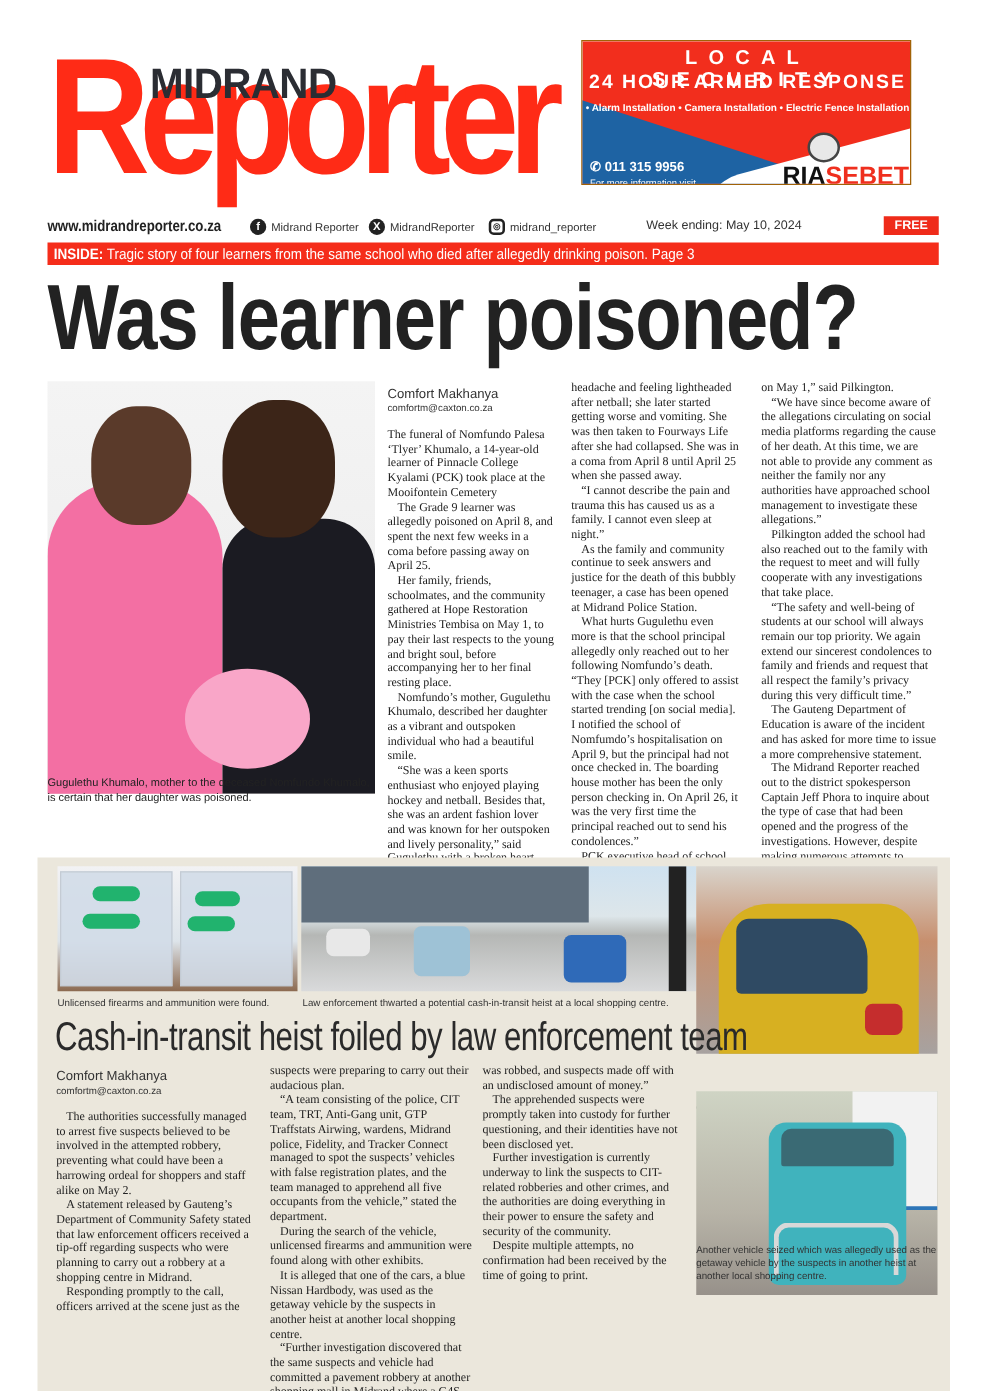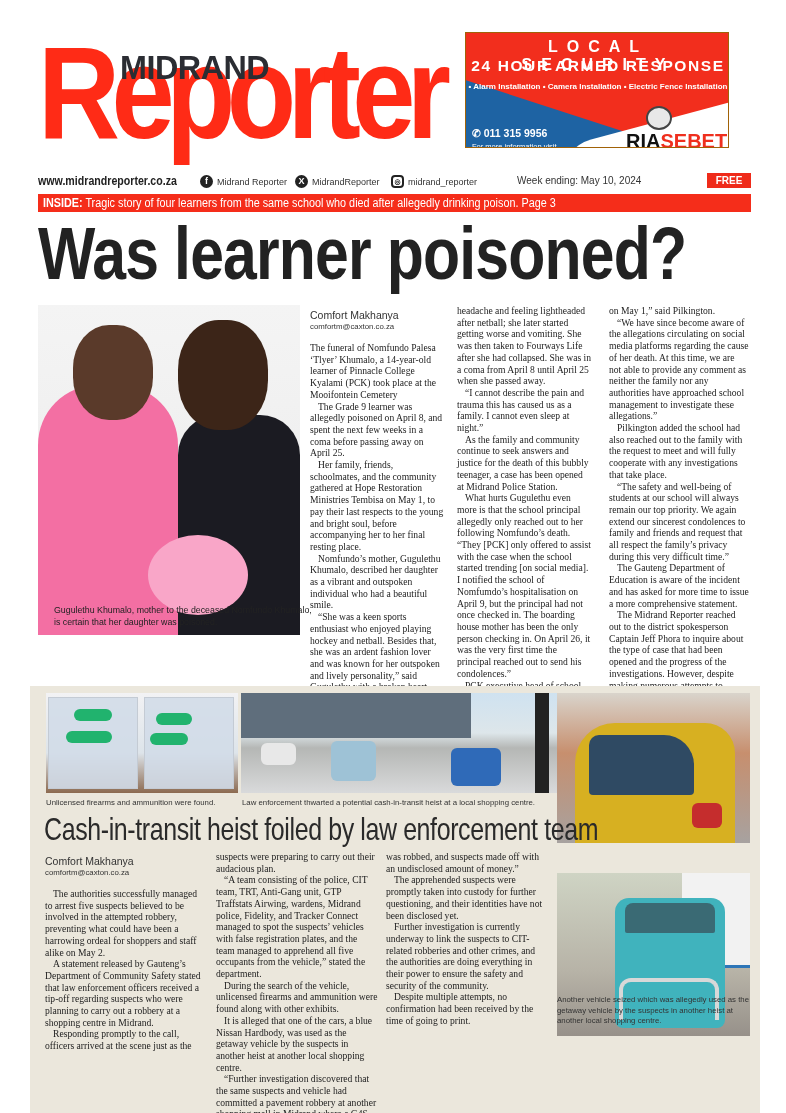--- a/index.html
+++ b/index.html
@@ -42,21 +42,21 @@
 
   .headline { left: 38px; top: 214px; font-family: "Liberation Sans", sans-serif; font-weight: 700; font-size: 74px; line-height: 80px; color: #222; letter-spacing: -1px; white-space: nowrap; transform: scaleX(0.82); transform-origin: left top; }
 
   
   .photo1 { left: 38px; top: 305px; width: 262px; height: 330px; overflow: hidden; background: linear-gradient(180deg,#f4f4f4 0%, #eeeeee 60%, #e0dada 100%); }
   .p1-person1 { position: absolute; left: 0; top: 80px; width: 140px; height: 260px; background: #f36fa3; border-radius: 60px 60px 0 0; }
   .p1-head1 { position: absolute; left: 35px; top: 20px; width: 80px; height: 95px; background: #5a3a2a; border-radius: 45%; }
   .p1-person2 { position: absolute; left: 140px; top: 110px; width: 122px; height: 220px; background: #1b1b22; border-radius: 40px 40px 0 0; }
   .p1-head2 { position: absolute; left: 140px; top: 15px; width: 90px; height: 110px; background: #3c2518; border-radius: 45%; }
   .p1-boa { position: absolute; left: 110px; top: 230px; width: 100px; height: 80px; background: #f9a6c8; border-radius: 50%; }
-  .caption1 { left: 38px; top: 604px; width: 262px; font-family: "Liberation Sans", sans-serif; font-size: 8.8px; line-height: 12px; color: #222; margin-left: 16px; }
+  .caption1 { left: 38px; top: 620px; width: 262px; font-family: "Liberation Sans", sans-serif; font-size: 8.8px; line-height: 12px; color: #222; }
 
   
   .col { position: absolute; font-size: 9.6px; line-height: 11.7px; color: #222; text-align: left; }
   .col p { text-indent: 8px; }
   .col p.first { text-indent: 0; }
   .byline { font-family: "Liberation Sans", sans-serif; font-size: 10.5px; color: #333; line-height: 12px; }
   .email { font-family: "Liberation Sans", sans-serif; font-size: 7.8px; color: #333; line-height: 11px; margin-bottom: 10px; }
 
   
   .lower { left: 30px; top: 686px; width: 730px; height: 427px; background: #ebe7dc; }

